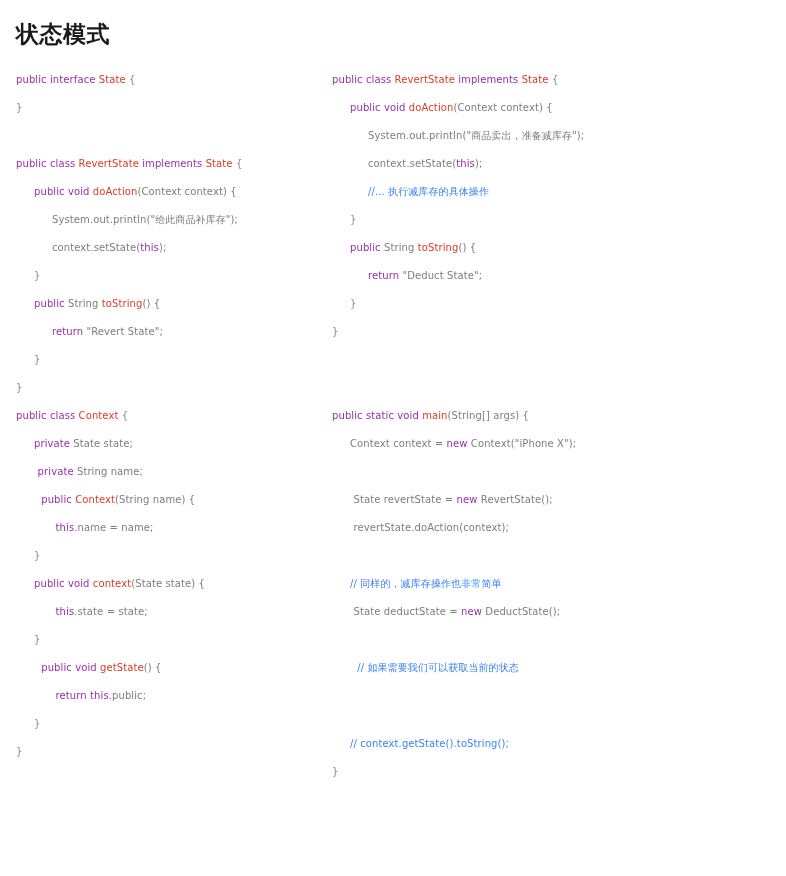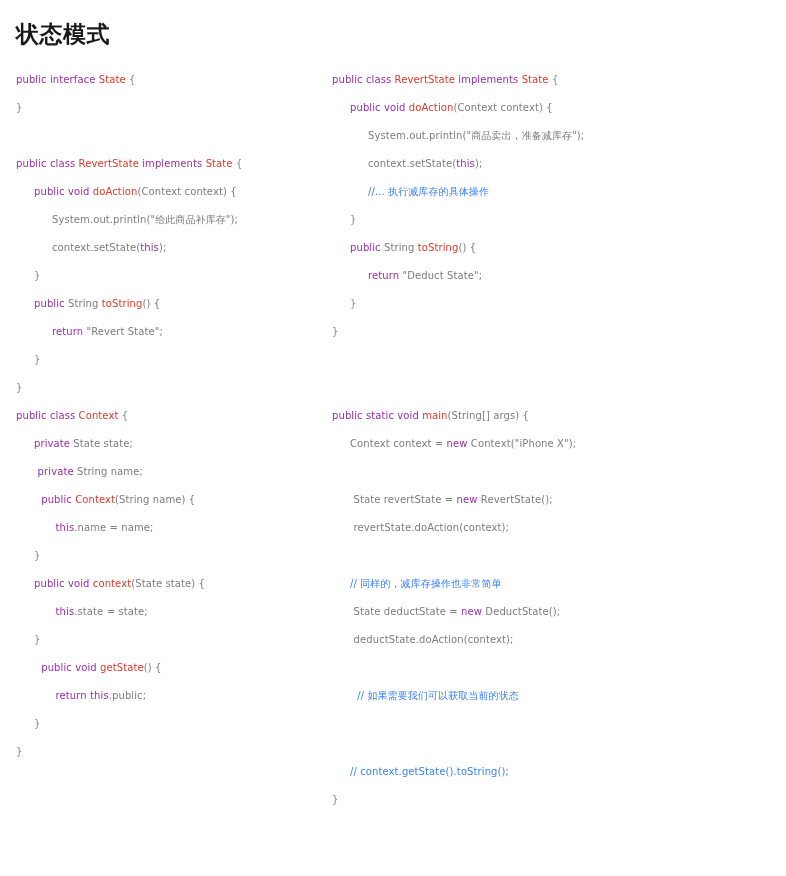--- a/index.html
+++ b/index.html
@@ -100,18 +100,17 @@
     <div class="code-line blank" style="padding-left: 0px;">&nbsp;</div>
     <div class="code-line blank" style="padding-left: 0px;">&nbsp;</div>
     <div class="code-line" style="padding-left: 0px;"><span class="k">public</span><span class="p"> </span><span class="k">static</span><span class="p"> </span><span class="k">void</span><span class="p"> </span><span class="t">main</span><span class="p">(String[] args) {</span></div>
     <div class="code-line" style="padding-left: 18px;"><span class="p">Context context = </span><span class="k">new</span><span class="p"> Context("iPhone X");</span></div>
     <div class="code-line blank" style="padding-left: 0px;">&nbsp;</div>
     <div class="code-line" style="padding-left: 21.6px;"><span class="p">State revertState = </span><span class="k">new</span><span class="p"> RevertState();</span></div>
     <div class="code-line" style="padding-left: 21.6px;"><span class="p">revertState.doAction(context);</span></div>
     <div class="code-line blank" style="padding-left: 0px;">&nbsp;</div>
     <div class="code-line" style="padding-left: 18px;"><span class="c">// 同样的，减库存操作也非常简单</span></div>
     <div class="code-line" style="padding-left: 21.6px;"><span class="p">State deductState = </span><span class="k">new</span><span class="p"> DeductState();</span></div>
-    <div class="code-line" style="padding-left: 21.6px;"><span class="p">deductState.doAction(context);</span></div>
     <div class="code-line blank" style="padding-left: 0px;">&nbsp;</div>
     <div class="code-line" style="padding-left: 25.2px;"><span class="c">// 如果需要我们可以获取当前的状态</span></div>
     <div class="code-line" style="padding-left: 18px; margin-top: 48px;"><span class="c">// context.getState().toString();</span></div>
     <div class="code-line" style="padding-left: 0px;"><span class="b">}</span></div>
   </div>
 
 </body></html>

